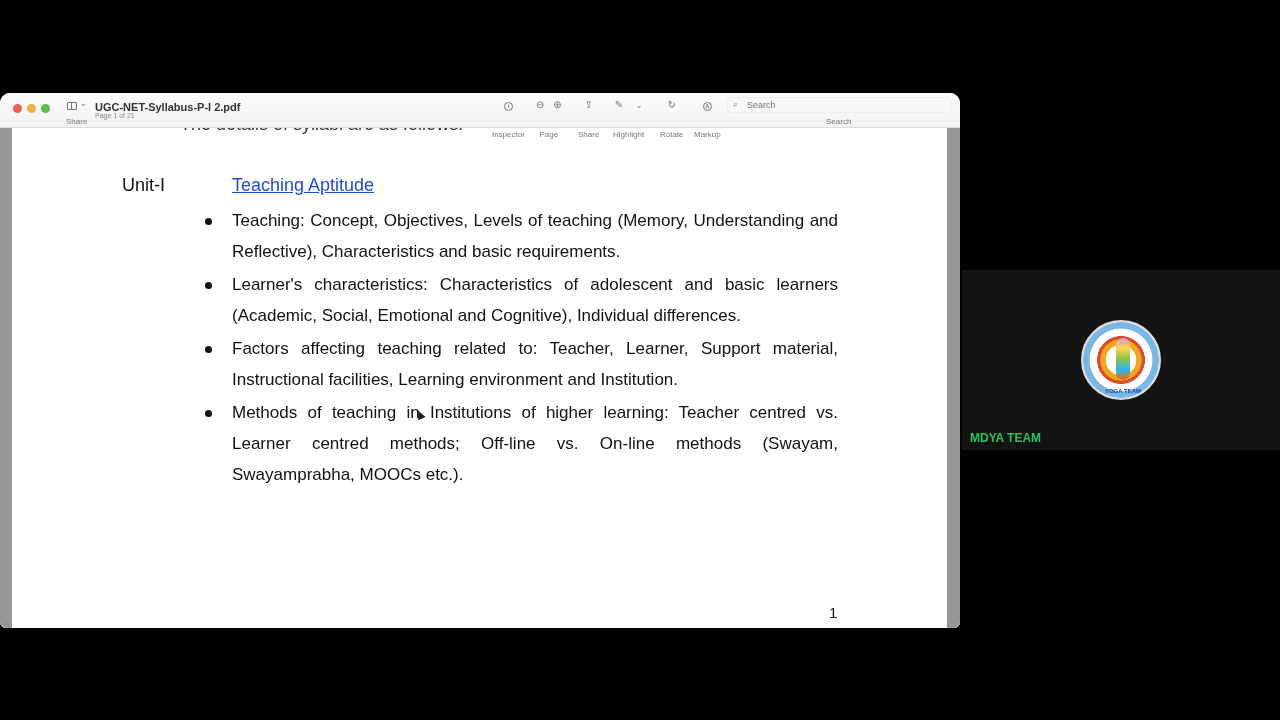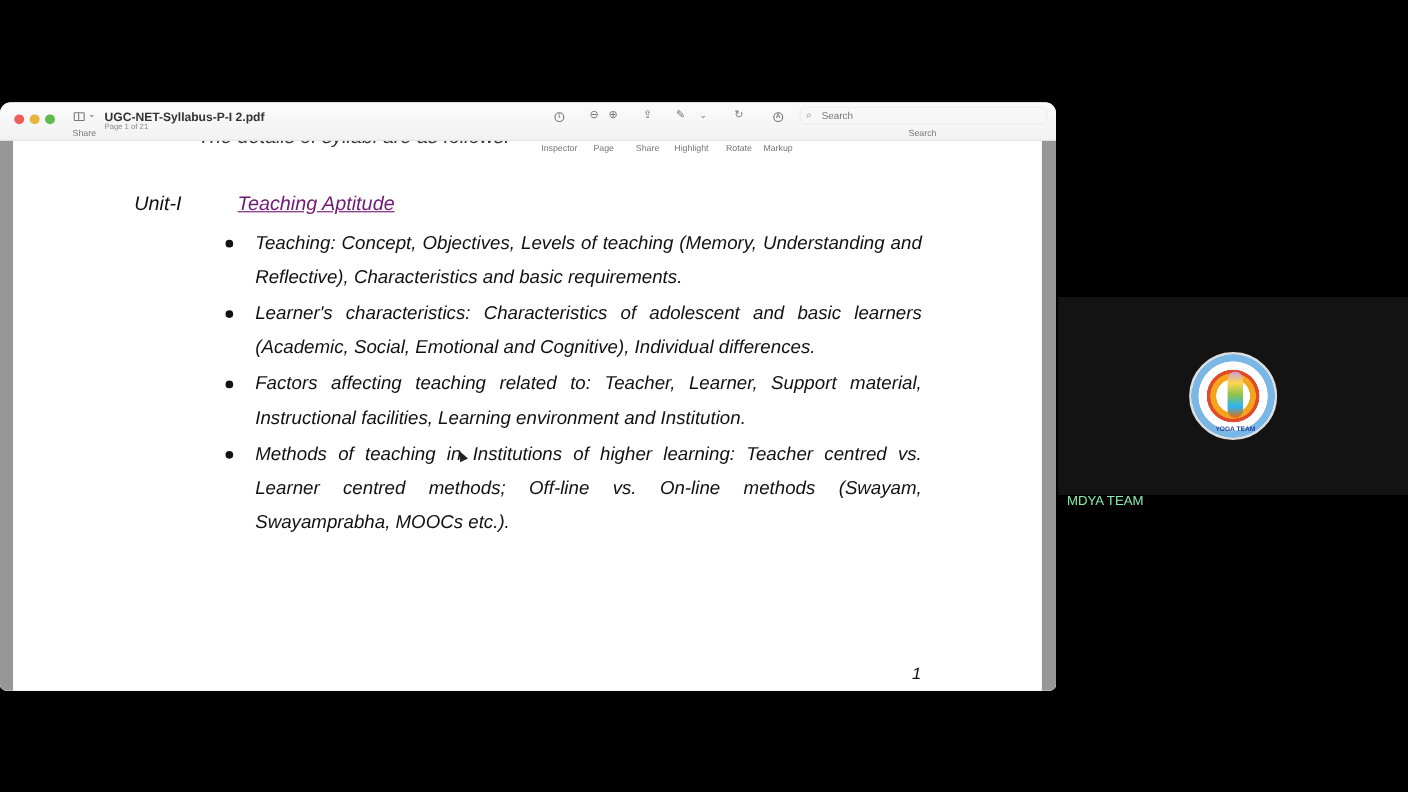--- a/index.html
+++ b/index.html
@@ -25,43 +25,43 @@
   .tool .ico { height: 14px; font-size: 10px; line-height: 14px; color: #777; }
   .tool .lbl { font-size: 8px; color: #777; margin-top: 18px; white-space: nowrap; }
   .circle-i { display: inline-block; width: 9px; height: 9px; border: 1px solid #777; border-radius: 50%; font-size: 6px; line-height: 7px; text-align: center; font-weight: bold; }
 
   .search-box { position: absolute; left: 727px; top: 4px; width: 225px; height: 16px; background: #f7f7f7; border: 1px solid #ececec; border-radius: 4px; }
   .search-box .mag { position: absolute; left: 5px; top: 1px; font-size: 9px; color: #777; }
   .search-box input { position: absolute; left: 19px; top: 1px; width: 200px; height: 12px; border: none; background: transparent; font-size: 9px; color: #aaa; font-family: "Liberation Sans", sans-serif; outline: none; }
   .search-lbl { position: absolute; left: 826px; top: 24px; font-size: 8px; color: #777; }
 
   
-  .content { position: absolute; left: 0; top: 35px; width: 960px; height: 500px; background: #fff; font-style: italic; }
+  .content { position: absolute; left: 0; top: 35px; width: 960px; height: 500px; background: #fff; }
   .gutter-left { position: absolute; left: 0; top: 0; width: 12px; height: 500px; background: #979797; }
   .gutter-right { position: absolute; left: 947px; top: 0; width: 13px; height: 500px; background: #979797; }
 
   .page { position: absolute; left: 12px; top: 0; width: 935px; height: 500px; background: #fff; overflow: hidden; }
   .clipped { position: absolute; left: 168px; top: -14px; font-size: 18px; color: #333; white-space: nowrap; }
   .unit { position: absolute; left: 110px; top: 47px; font-size: 18px; color: #111; }
-  .heading { position: absolute; left: 204px; top: 47px; font-size: 18px; color: #701a75; text-decoration: underline; }
+  .heading { position: absolute; left: 220px; top: 47px; font-size: 18px; color: #1d4ed8; text-decoration: underline; }
 
   .bullets { position: absolute; left: 190px; top: 77px; width: 636px; list-style: none; }
   .bullets li { position: relative; padding-left: 30px; font-size: 17px; line-height: 31px; color: #111; text-align: justify; margin-bottom: 2px; }
   .bullets li .dot { position: absolute; left: 3px; top: 13px; width: 7px; height: 7px; background: #111; border-radius: 50%; }
 
   .page-num { position: absolute; left: 817px; top: 476px; font-size: 15px; color: #111; }
 
   .cursor { position: absolute; left: 416px; top: 410px; width: 0; height: 0; border-left: 4px solid transparent; border-right: 4px solid transparent; border-bottom: 9px solid #222; transform: rotate(-25deg); z-index: 10; }
 
   
   .tile { position: absolute; left: 962px; top: 270px; width: 318px; height: 180px; background: #131313; }
   .avatar { position: absolute; left: 119px; top: 50px; width: 80px; height: 80px; border-radius: 50%; background: radial-gradient(circle at 50% 50%, #fff 0 28%, #f4a51c 29% 38%, #e24a2c 39% 44%, #fff 45% 58%, #79b8e6 59% 70%, #fff 71% 100%); border: 2px solid #ddd; overflow: hidden; }
   .avatar .figure { position: absolute; left: 33px; top: 16px; width: 14px; height: 42px; background: linear-gradient(#c9a0dc, #ffd54f, #8bc34a, #29b6f6, #ef6c00); border-radius: 7px; }
   .avatar .banner { position: absolute; left: 14px; top: 62px; width: 52px; height: 14px; font-size: 6px; color: #2540a0; font-weight: bold; text-align: center; line-height: 14px; }
-  .tile-name { position: absolute; left: 8px; top: 178px; font-size: 12px; color: #86efac; }
+  .tile-name { position: absolute; left: 8px; top: 161px; font-size: 12px; color: #22c55e; font-weight: bold; }
 </style>
 </head>
 <body>
 
 <div class="screen">
 
   <div class="window">
     <div class="titlebar">
       <div class="traffic close"></div>
       <div class="traffic min"></div>

